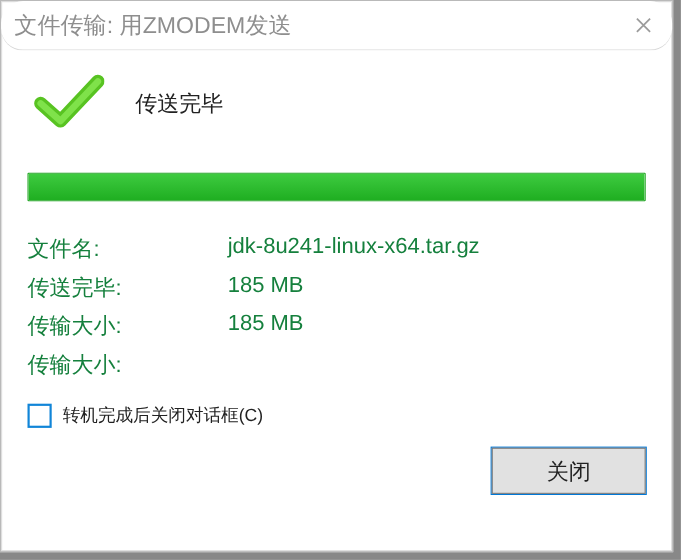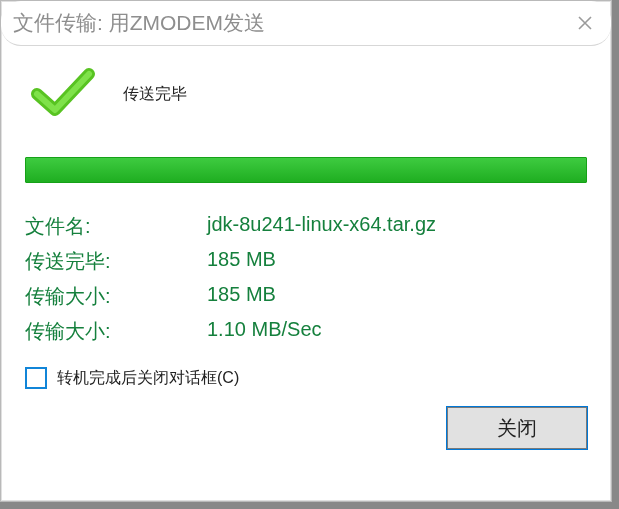--- a/index.html
+++ b/index.html
@@ -42,21 +42,21 @@
     padding:20px 24px 14px 24px;
     display:flex;flex-direction:column;
   }
   .status-row{
     display:flex;align-items:center;
     margin-bottom:34px;
     padding-left:6px;
   }
   .status-row .check{margin-right:28px;}
   .status-row .check svg{width:64px;height:52px;}
-  .status-text{font-size:16px;color:#222;}
+  .status-text{font-size:20px;color:#222;}
   .progress{
     height:24px;border:1px solid #16a118;border-radius:1px;
     overflow:hidden;margin-bottom:30px;
   }
   .progress .bar{
     height:100%;width:100%;
     background:linear-gradient(#3ecb40,#1fae21);
   }
   .info{
     display:grid;
@@ -124,21 +124,20 @@
       <div class="label">文件名:</div>
       <div class="value">jdk-8u241-linux-x64.tar.gz</div>
 
       <div class="label">传送完毕:</div>
       <div class="value">185 MB</div>
 
       <div class="label">传输大小:</div>
       <div class="value">185 MB</div>
 
       <div class="label">传输大小:</div>
-      <div class="value">1.10 MB/Sec</div>
     </div>
 
     <div class="opt-row">
       <span class="cb"></span>
       <span>转机完成后关闭对话框(C)</span>
     </div>
 
     <div class="footer">
       <div class="btn">
         <span>关闭</span>

